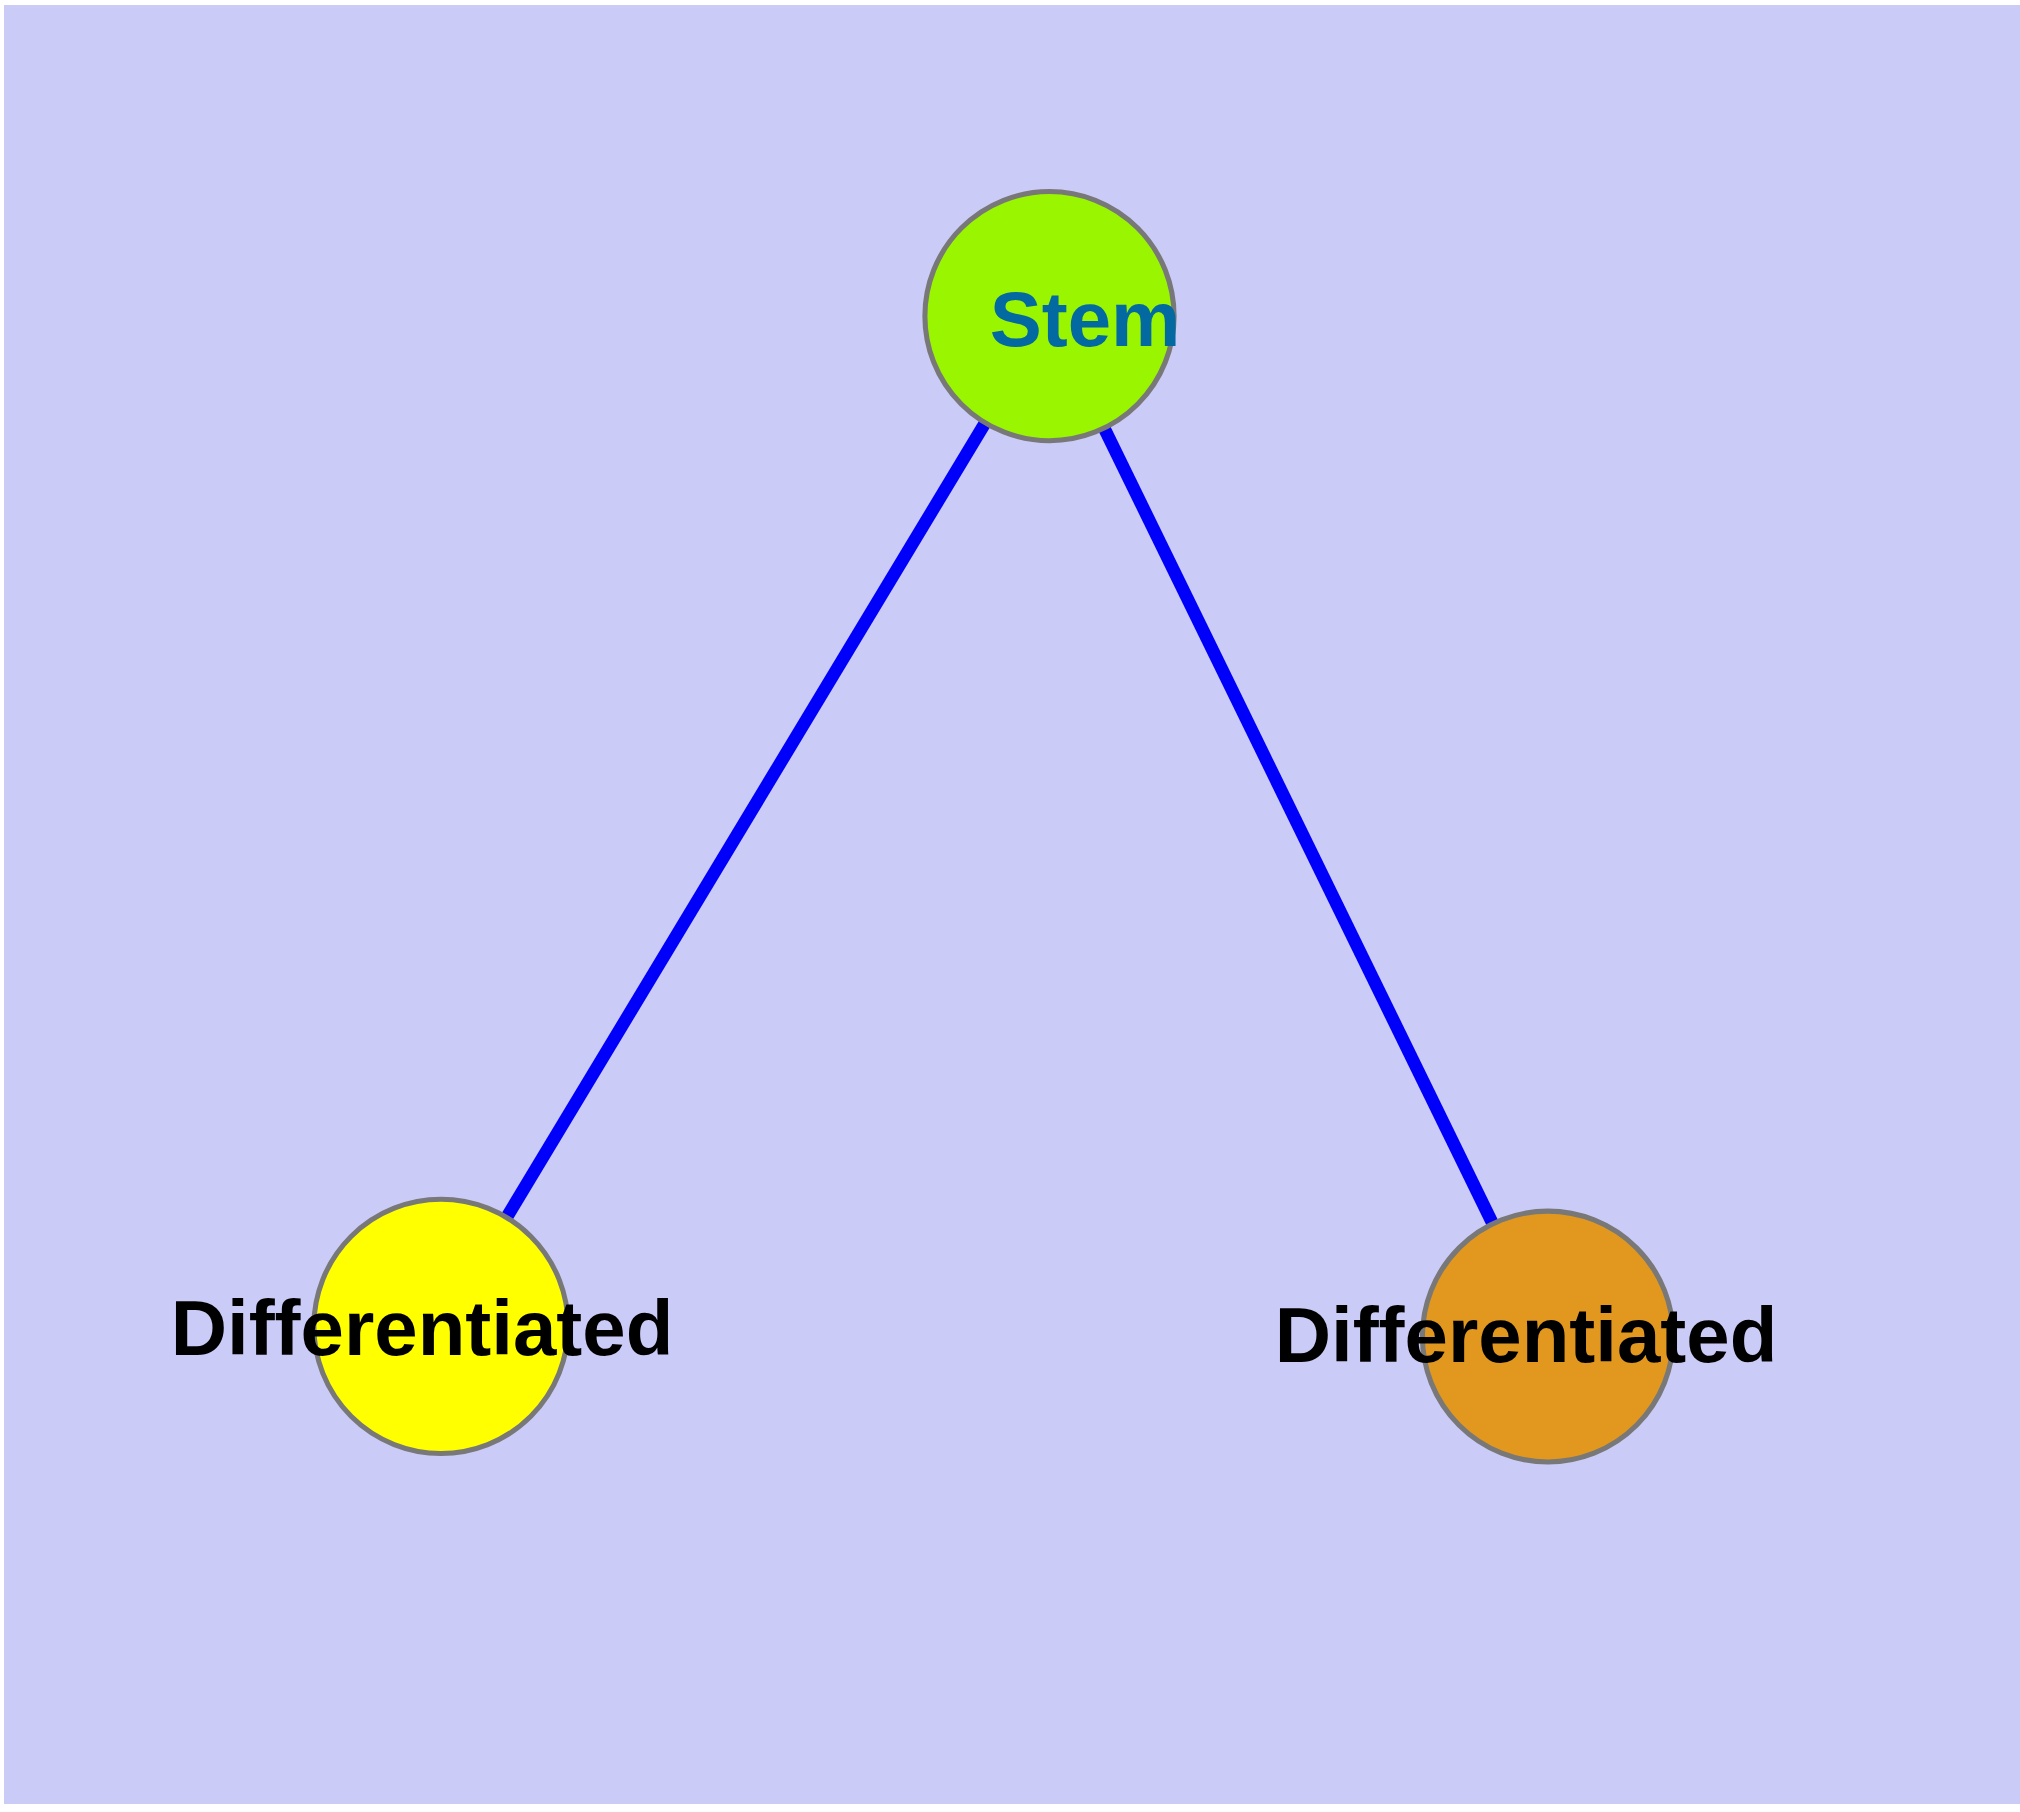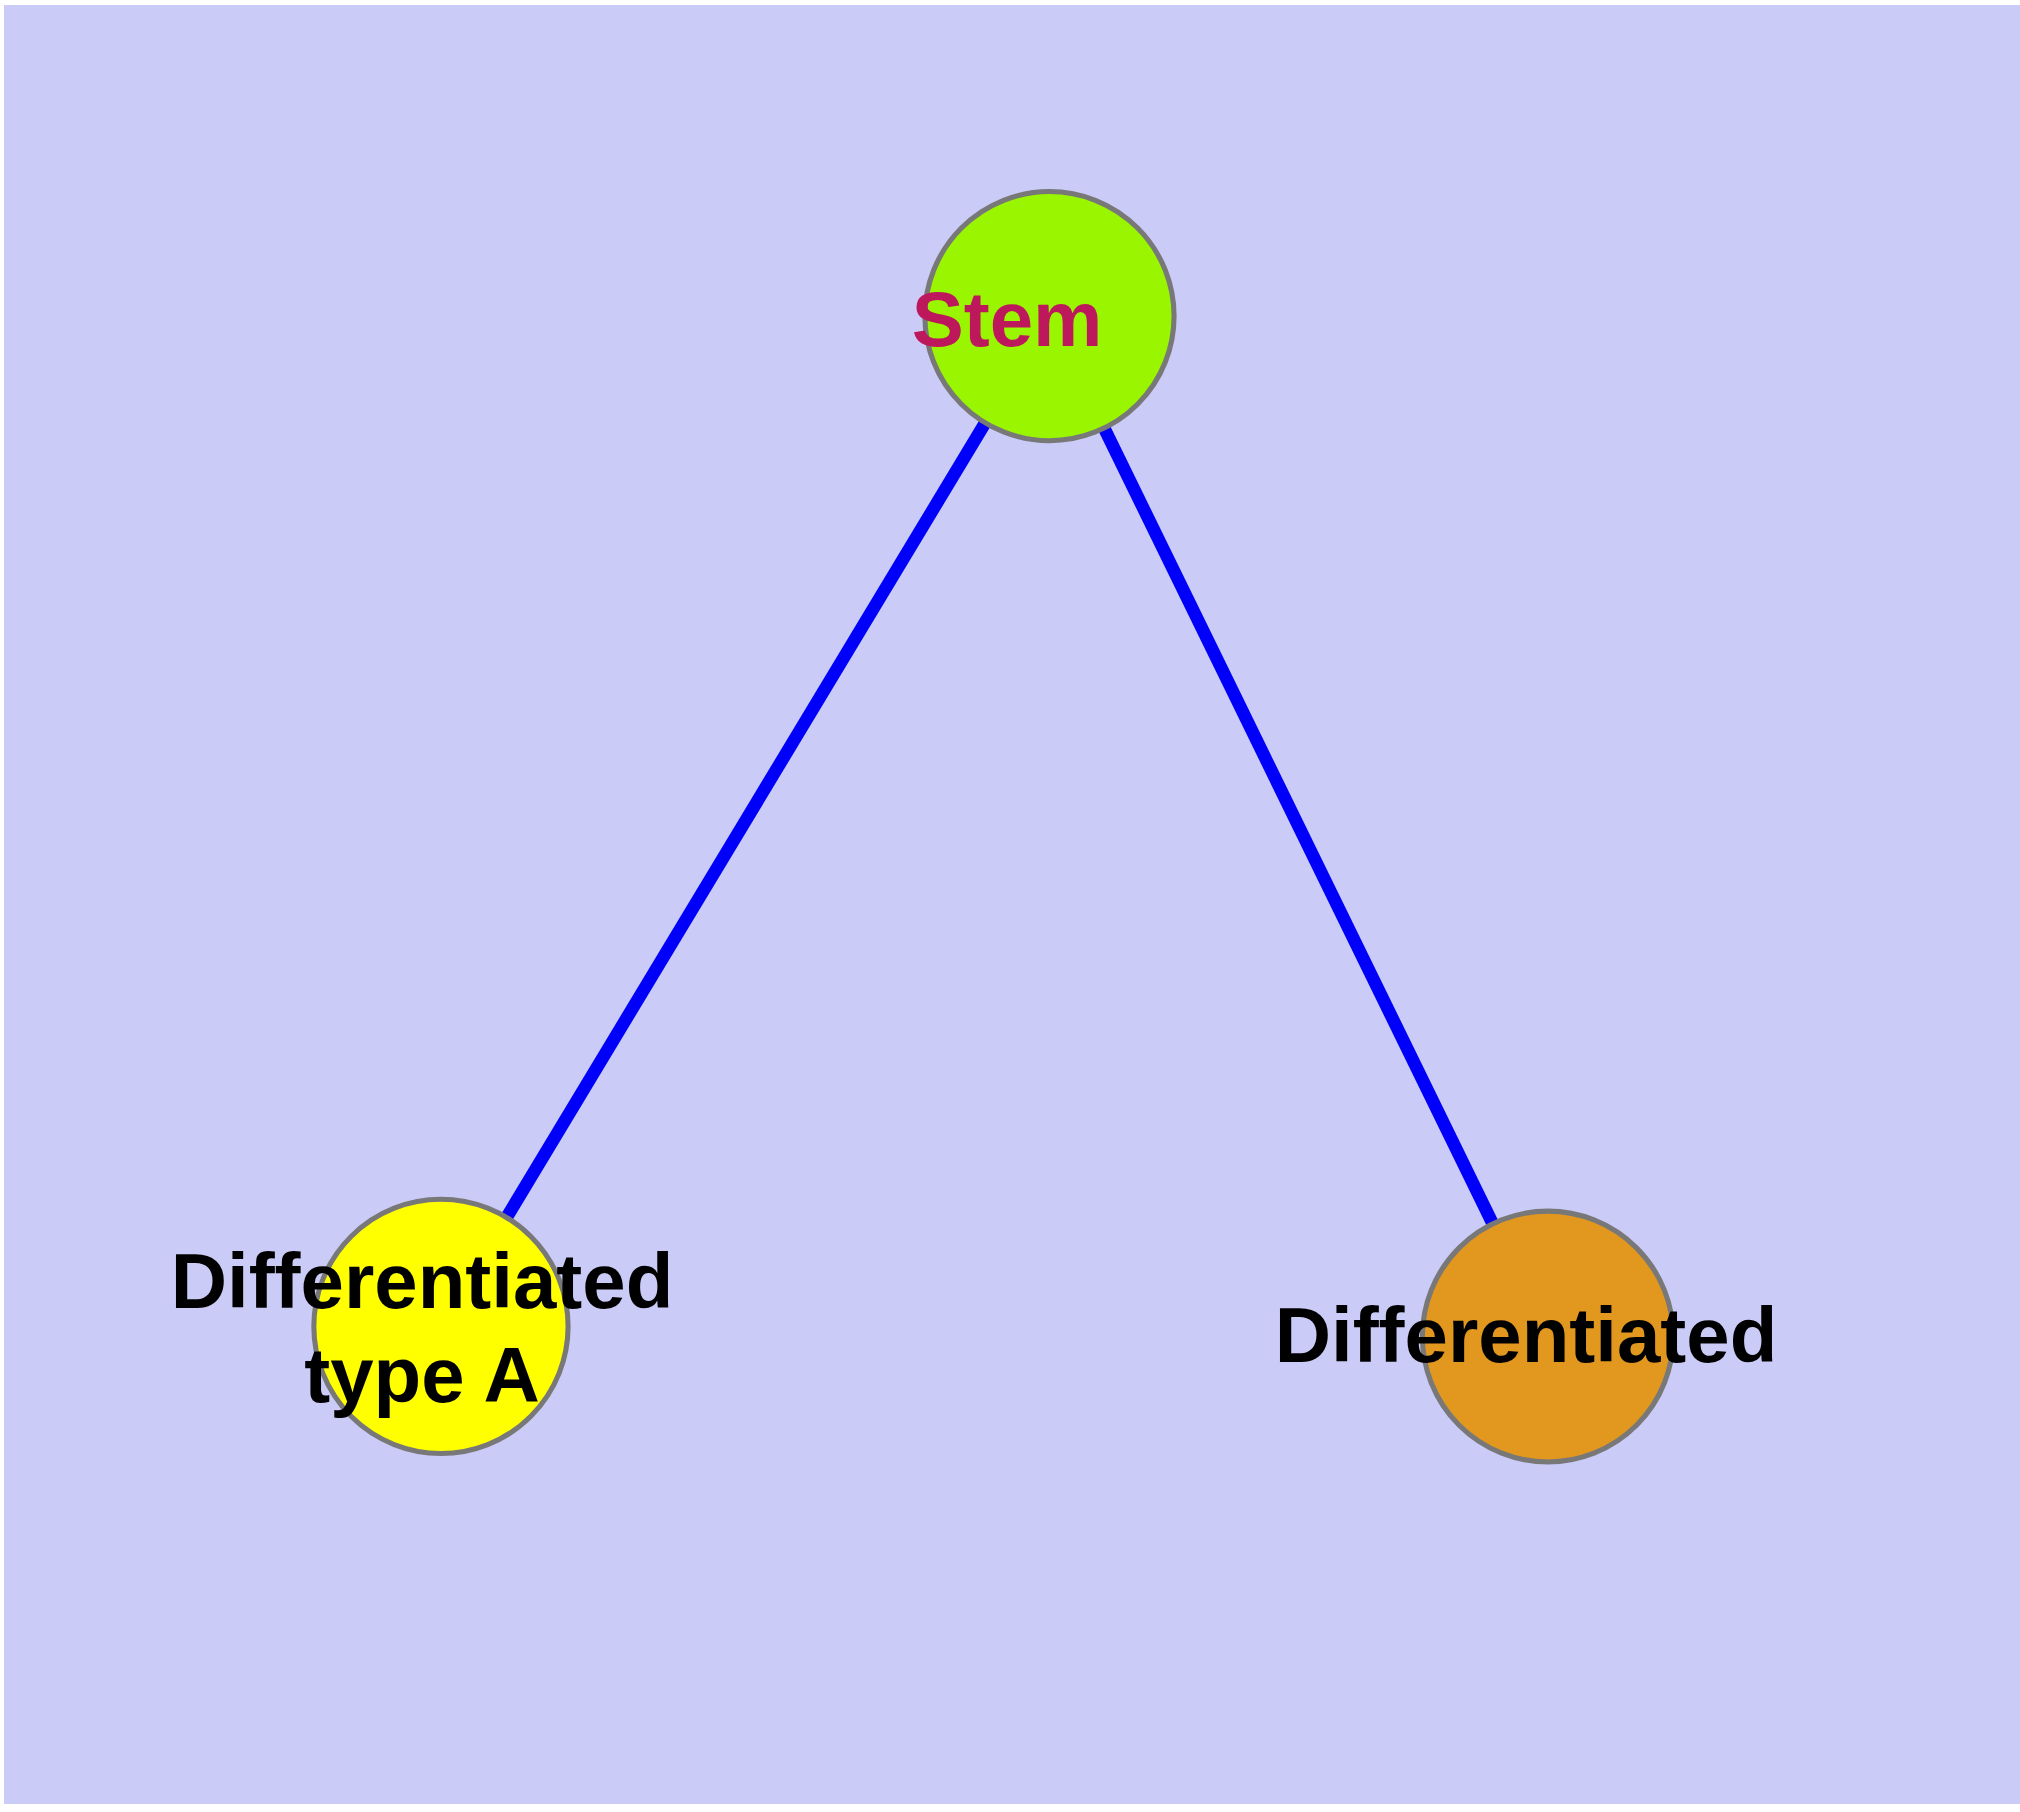--- a/index.html
+++ b/index.html
@@ -51,27 +51,26 @@
   <div class="panel" style="background: rgb(203, 203, 247);"></div>
 
   <svg class="graph" width="2021" height="1812" viewBox="0 0 2384 2138">
     <line x1="1238" y1="373" x2="520" y2="1565" stroke="#0000fa" stroke-width="15"></line>
     <line x1="1238" y1="373" x2="1826" y2="1577" stroke="#0000fa" stroke-width="15"></line>
     <circle cx="1238" cy="373" r="147" fill="#9af500" stroke="#787878" stroke-width="6"></circle>
     <circle cx="520" cy="1565" r="150" fill="#ffff00" stroke="#787878" stroke-width="6"></circle>
     <circle cx="1826" cy="1577" r="148" fill="#e2981f" stroke="#787878" stroke-width="6"></circle>
   </svg>
 
-  <div class="node-label" style="left: 1007px; top: 320px; color: #be185d;">
+  <div class="node-label" style="left: 1085px; top: 320px; color: #0369a1;">
     <span>Stem</span>
   </div>
 
   <div class="node-label" style="left: 422px; top: 1329px; color: rgb(0, 0, 0);">
     <span>Differentiated</span>
-    <span>type A</span>
   </div>
 
   <div class="node-label" style="left: 1526px; top: 1336px; color: rgb(0, 0, 0);">
     <span>Differentiated</span>
   </div>
 
 </div>
 
 
 </body></html>

